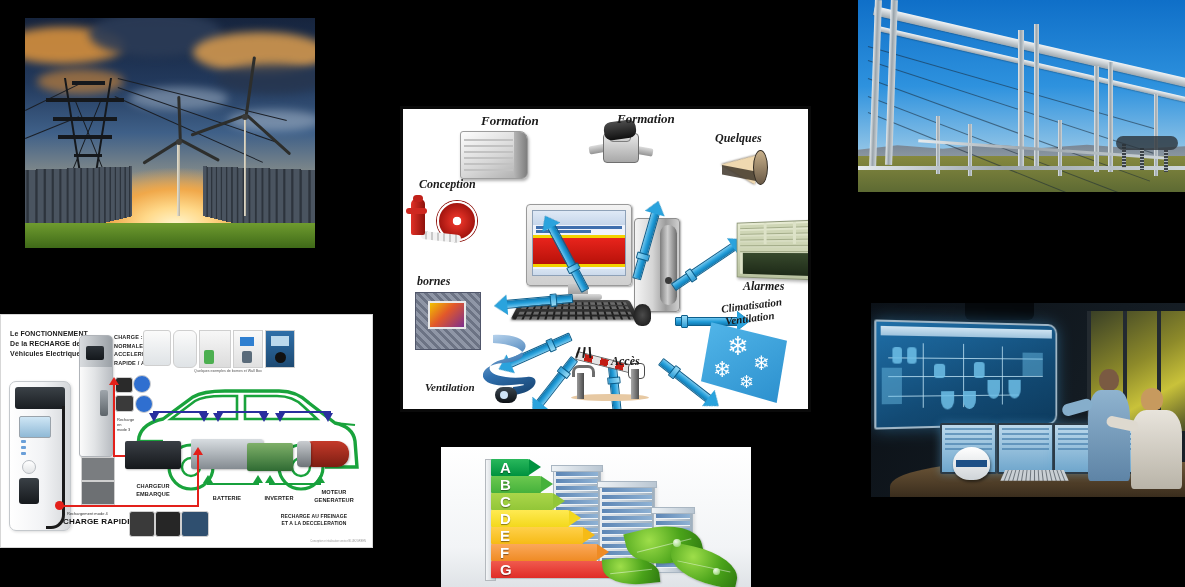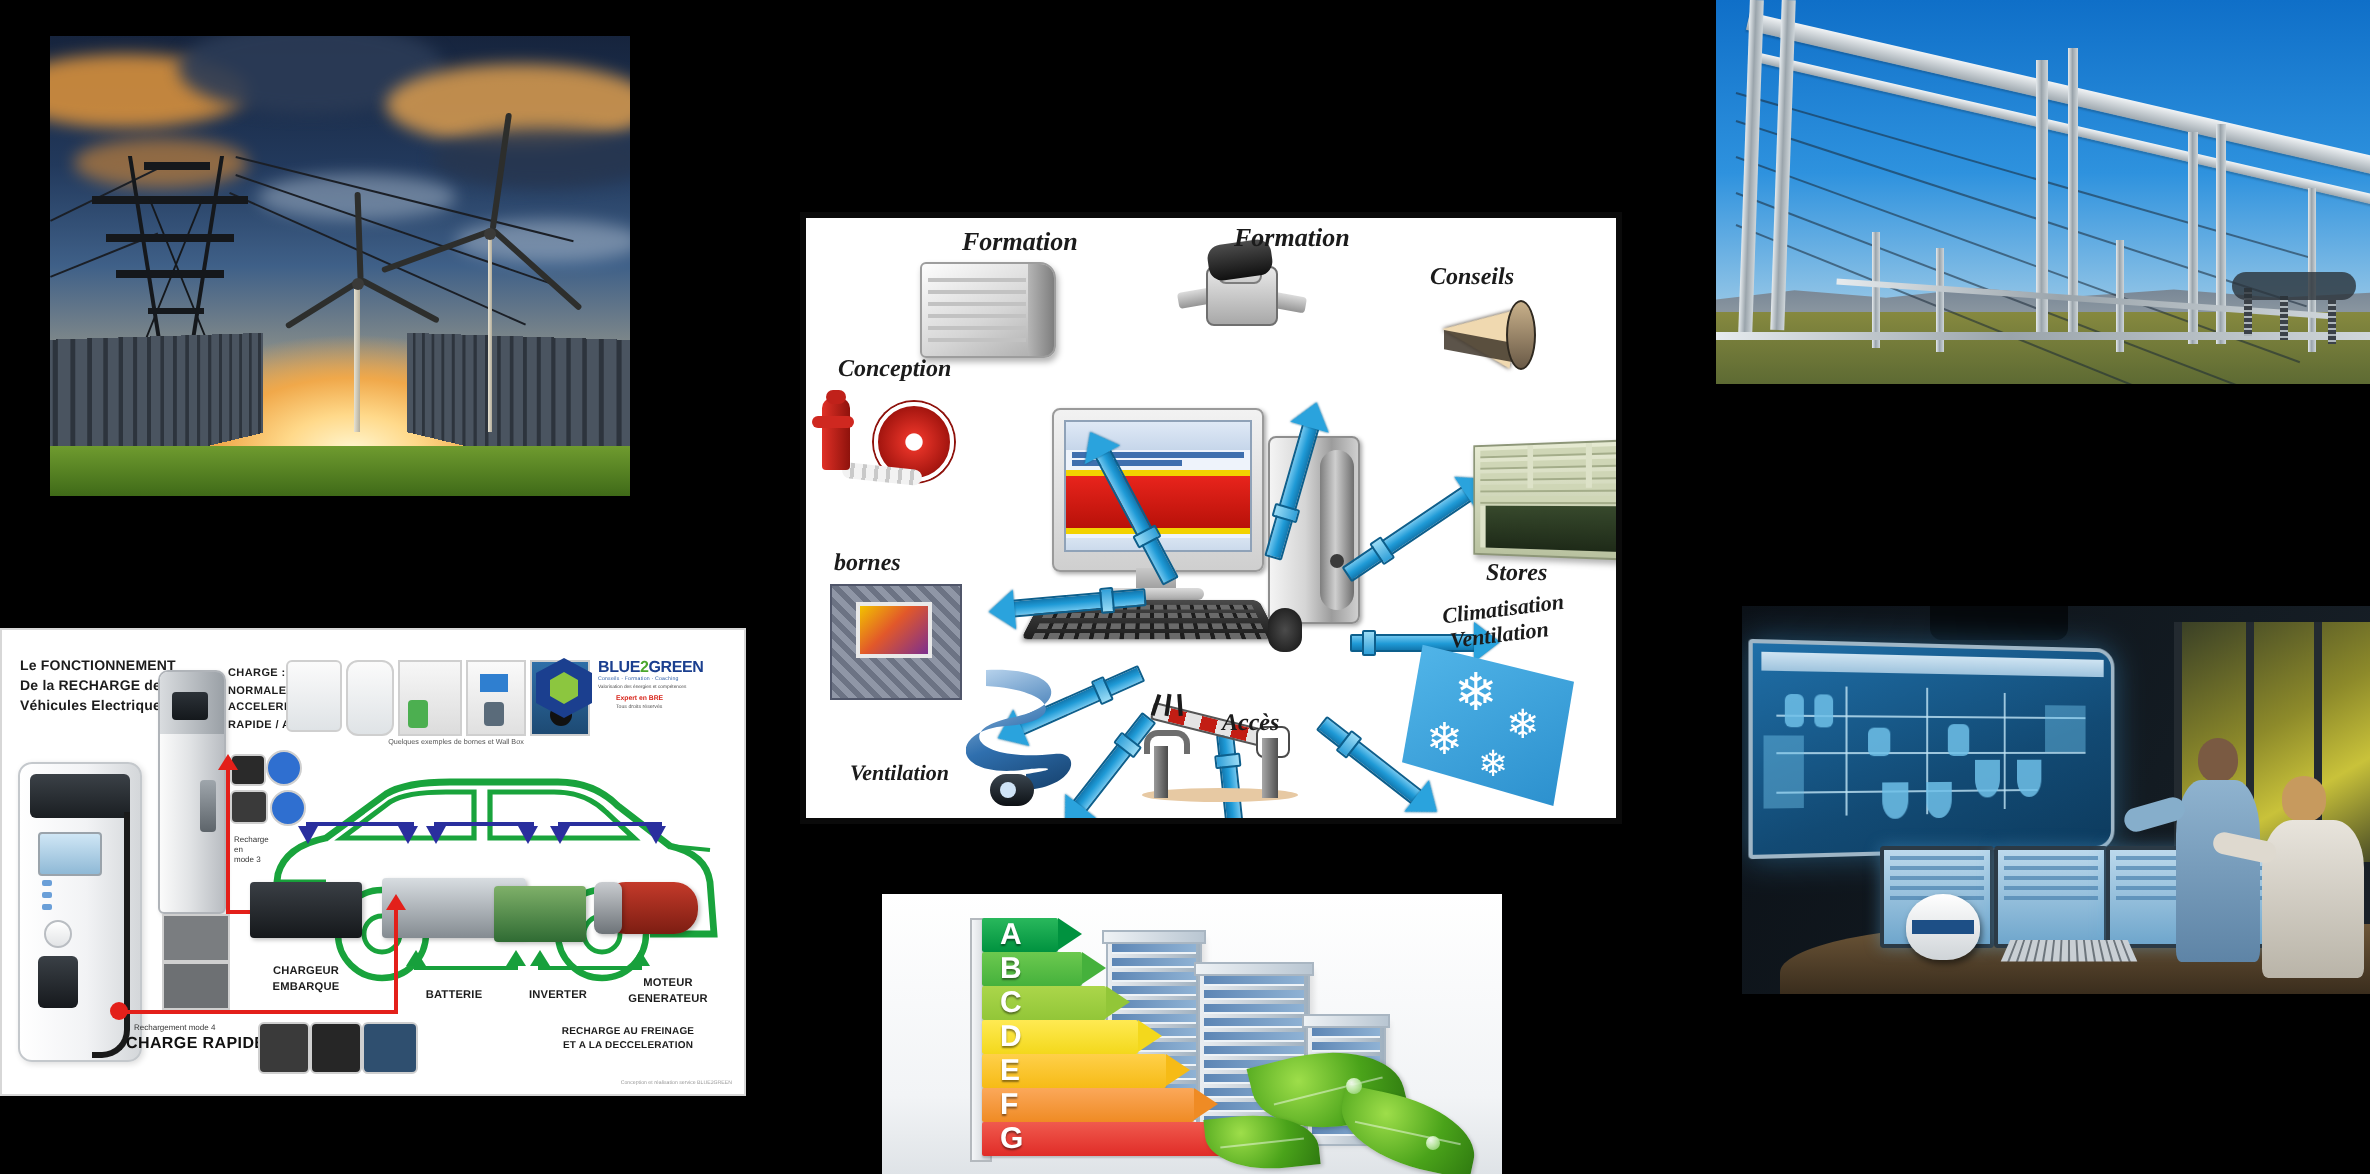--- a/index.html
+++ b/index.html
@@ -487,21 +487,21 @@
         <div class="glass"></div>
         <div class="cap"></div>
     </div>
     <div class="bms-lbl" style="left:214px;top:2px;font-size:13px;">Formation</div>
 
     <div class="icon-box horn" style="left:314px;top:40px;">
       <div class="cone"></div>
         <div class="shade"></div>
         <div class="bell"></div>
     </div>
-    <div class="bms-lbl" style="left:312px;top:22px;font-size:12px;">Conseils</div>
+    <div class="bms-lbl" style="left:312px;top:22px;font-size:12px;">Quelques</div>
 
     <div class="icon-box fire" style="left:6px;top:86px;">
       <div class="reel"></div>
         <div class="hose"></div>
       <div class="hyd"></div>
         <div class="hyd-top"></div>
         <div class="hyd-arm"></div>
     </div>
     <div class="bms-lbl" style="left:16px;top:68px;font-size:12px;">Conception</div>
 
@@ -509,21 +509,21 @@
       <div class="slat"></div>
         <div class="slat"></div>
         <div class="slat"></div>
       <div class="slat"></div>
         <div class="slat"></div>
         <div class="slat"></div>
       <div class="win"></div>
       <div class="mul" style="left:32%;bottom:3px;height:40%;"></div>
       <div class="mul" style="left:64%;bottom:3px;height:40%;"></div>
     </div>
-    <div class="bms-lbl" style="left:340px;top:170px;font-size:12px;">Stores</div>
+    <div class="bms-lbl" style="left:340px;top:170px;font-size:12px;">Alarmes</div>
 
     <div class="icon-box process" style="left:12px;top:183px;">
       <div class="chip"></div>
     </div>
     <div class="bms-lbl" style="left:14px;top:165px;font-size:12px;">bornes</div>
 
     <div class="icon-box clim" style="left:298px;top:210px;">
       <span class="flake" style="left:26px;top:14px;">❄</span>
       <span class="flake" style="left:52px;top:34px;font-size:20px;">❄</span>
       <span class="flake" style="left:12px;top:40px;font-size:22px;">❄</span>
@@ -681,28 +681,20 @@
       <div>GENERATEUR</div>
     </div>
     <div class="ev-cap sm" style="left:258px;top:198px;width:110px;">
       <div>RECHARGE AU FREINAGE</div>
       <div>ET A LA DECCELERATION</div>
     </div>
 
     <div class="thumb" style="left:80px;top:142px;width:32px;height:22px;background:#7a7d80;"></div>
     <div class="thumb" style="left:80px;top:166px;width:32px;height:22px;background:#6d7073;"></div>
 
-    <div class="logo-b2g">
-      <div class="logo-hex"></div>
-      <div class="logo-txt"><span>BLUE</span><span class="g">2</span><span>GREEN</span></div>
-      <div class="logo-sub">Conseils · Formation · Coaching</div>
-      <div class="logo-sub2">Valorisation des énergies et compétences</div>
-      <div class="logo-red">Expert en BRE</div>
-      <div class="logo-red2">Tous droits réservés</div>
-    </div>
 
     <div class="ev-credit">Conception et réalisation service BLUE2GREEN</div>
   </div>
 
   <div class="panel" id="p-energy">
 
     <div class="bldg" style="left:112px;bottom:14px;width:46px;height:102px;">
       <div class="cap"></div>
       <div class="fl"></div>
         <div class="fl"></div>

